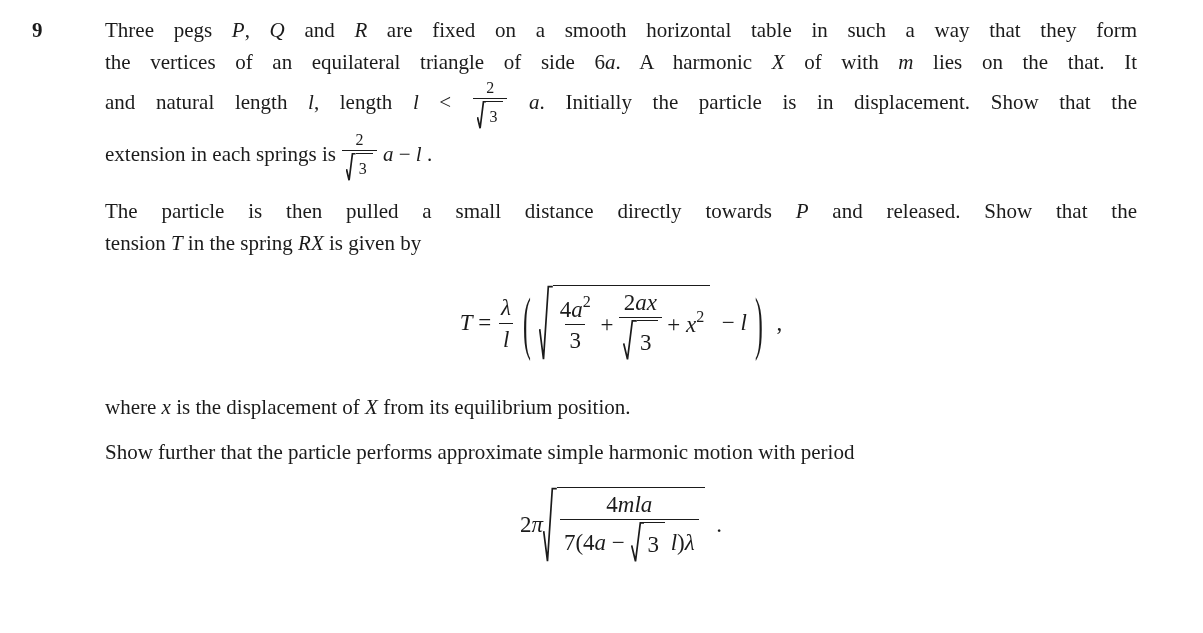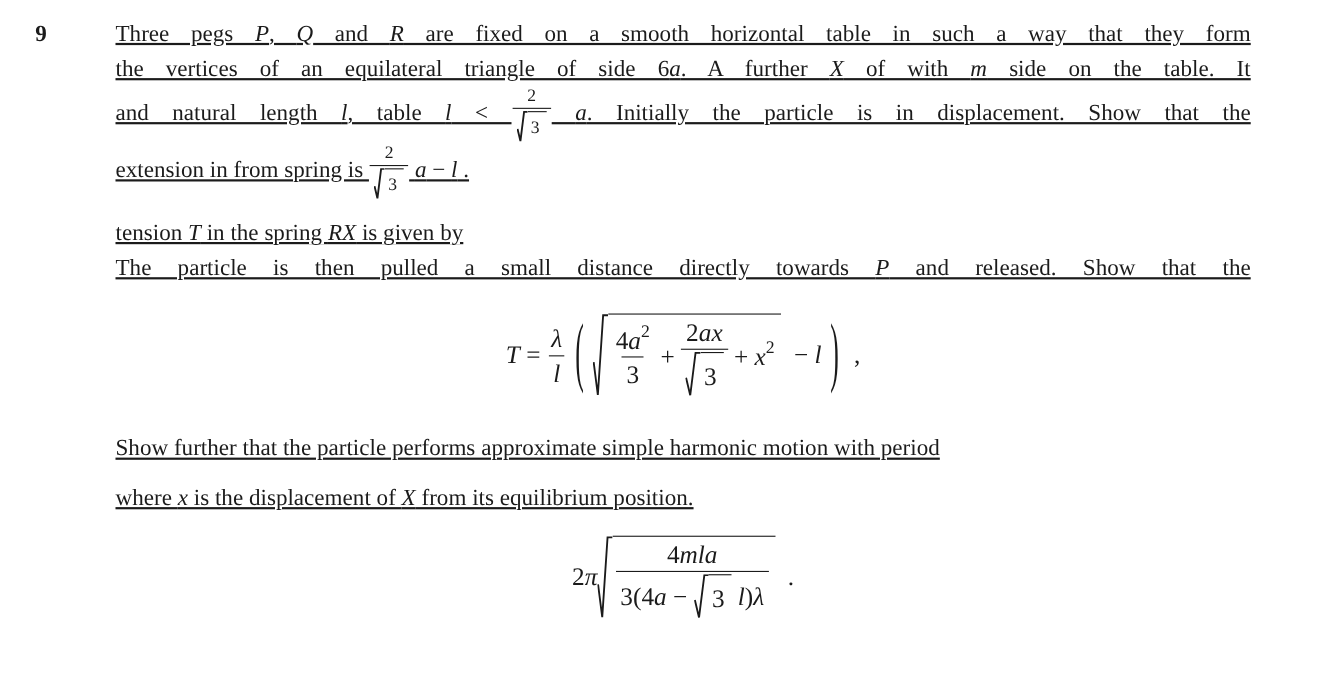--- a/index.html
+++ b/index.html
@@ -19,21 +19,20 @@
   .body{
     position:absolute;left:105px;top:14px;width:1032px;
   }
   .para{margin:0;}
   .p2{margin-top:13px;}
   .single{margin-top:13px;}
   .line{
     line-height:32px;
     text-align:justify;
     text-align-last:justify;
-    text-decoration:underline;
   }
   .line.last{text-align-last:left;}
   .mi{font-style:italic;}
   .display .mr,.radicand .mr,.num .mr,.den .mr{white-space:pre;}
   .sup{
     position:relative;top:-0.48em;
     font-size:0.7em;line-height:1;
   }
   
   .frac{
@@ -76,56 +75,56 @@
 </head>
 <body>
 
 <div class="page">
   <div class="qnum">9</div>
 
   <div class="body">
 
     <div class="para">
       <div class="line"><span class="mr">Three pegs </span><span class="mi">P</span><span class="mr">, </span><span class="mi">Q</span><span class="mr"> and </span><span class="mi">R</span><span class="mr"> are fixed on a smooth horizontal table in such a way that they form</span></div>
-      <div class="line"><span class="mr">the vertices of an equilateral triangle of side 6</span><span class="mi">a</span><span class="mr">.  A further </span><span class="mi">X</span><span class="mr"> of with </span><span class="mi">m</span><span class="mr"> side on the table.  It</span></div>
-      <div class="line"><span class="mr">and natural length </span><span class="mi">l</span><span class="mr">, table </span><span class="mi">l</span><span class="mr"> &lt; </span><span class="frac">
+      <div class="line"><span class="mr">the vertices of an equilateral triangle of side 6</span><span class="mi">a</span><span class="mr">.  A harmonic </span><span class="mi">X</span><span class="mr"> of with </span><span class="mi">m</span><span class="mr"> lies on the that.  It</span></div>
+      <div class="line"><span class="mr">and natural length </span><span class="mi">l</span><span class="mr">, length </span><span class="mi">l</span><span class="mr"> &lt; </span><span class="frac">
             <span class="num">
               <span class="mr">2</span>
             </span>
             <span class="den">
               <span class="sqrt">
                 <svg class="radsign" viewBox="0 0 20 60" preserveAspectRatio="none">
                   <path d="M1 34 L6.5 57 L13.5 1.2 L20 1.2" fill="none" stroke="currentColor" stroke-width="1.7" vector-effect="non-scaling-stroke" stroke-linejoin="miter"></path>
                 </svg>
                 <span class="radicand">
                   <span class="mr">3</span>
                 </span>
               </span>
             </span>
           </span><span class="mr"> </span><span class="mi">a</span><span class="mr">.  Initially the particle is in displacement.  Show that the</span></div>
-      <div class="line last"><span class="mr">extension in from spring is </span><span class="frac">
+      <div class="line last"><span class="mr">extension in each springs is </span><span class="frac">
             <span class="num">
               <span class="mr">2</span>
             </span>
             <span class="den">
               <span class="sqrt">
                 <svg class="radsign" viewBox="0 0 20 60" preserveAspectRatio="none">
                   <path d="M1 34 L6.5 57 L13.5 1.2 L20 1.2" fill="none" stroke="currentColor" stroke-width="1.7" vector-effect="non-scaling-stroke" stroke-linejoin="miter"></path>
                 </svg>
                 <span class="radicand">
                   <span class="mr">3</span>
                 </span>
               </span>
             </span>
           </span><span class="mr"> </span><span class="mi">a</span><span class="mr"> − </span><span class="mi">l</span><span class="mr"> .</span></div>
     </div>
 
     <div class="para p2">
+      <div class="line"><span class="mr">The particle is then pulled a small distance directly towards </span><span class="mi">P</span><span class="mr"> and released.  Show that the</span></div>
       <div class="line last"><span class="mr">tension </span><span class="mi">T</span><span class="mr"> in the spring </span><span class="mi">RX</span><span class="mr"> is given by</span></div>
-      <div class="line"><span class="mr">The particle is then pulled a small distance directly towards </span><span class="mi">P</span><span class="mr"> and released.  Show that the</span></div>
     </div>
 
     <div class="display d1">
         <span class="mi">T</span>
         <span class="mr"> = </span>
         <span class="frac">
           <span class="num">
             <span class="mi">λ</span>
           </span>
           <span class="den">
@@ -170,42 +169,42 @@
             <span class="sup"><span class="mr">2</span></span>
           </span>
         </span>
         <span class="mr">  − </span>
         <span class="mi">l</span>
         <span class="bigp">)</span>
         <span class="mr"> ,</span>
       </div>
 
     <div class="para single">
+      <div class="line last"><span class="mr">where </span><span class="mi">x</span><span class="mr"> is the displacement of </span><span class="mi">X</span><span class="mr"> from its equilibrium position.</span></div>
+    </div>
+
+    <div class="para single">
       <div class="line last"><span class="mr">Show further that the particle performs approximate simple harmonic motion with period</span></div>
-    </div>
-
-    <div class="para single">
-      <div class="line last"><span class="mr">where </span><span class="mi">x</span><span class="mr"> is the displacement of </span><span class="mi">X</span><span class="mr"> from its equilibrium position.</span></div>
     </div>
 
     <div class="display d2">
         <span class="mr">2</span>
         <span class="mi">π</span>
         <span class="sqrt">
           <svg class="radsign" viewBox="0 0 20 60" preserveAspectRatio="none">
             <path d="M1 34 L6.5 57 L13.5 1.2 L20 1.2" fill="none" stroke="currentColor" stroke-width="1.7" vector-effect="non-scaling-stroke" stroke-linejoin="miter"></path>
           </svg>
           <span class="radicand">
             <span class="frac">
               <span class="num">
                 <span class="mr">4</span>
                 <span class="mi">mla</span>
               </span>
               <span class="den">
-                <span class="mr">3(4</span>
+                <span class="mr">7(4</span>
                 <span class="mi">a</span>
                 <span class="mr"> − </span>
                 <span class="sqrt">
                   <svg class="radsign" viewBox="0 0 20 60" preserveAspectRatio="none">
                     <path d="M1 34 L6.5 57 L13.5 1.2 L20 1.2" fill="none" stroke="currentColor" stroke-width="1.7" vector-effect="non-scaling-stroke" stroke-linejoin="miter"></path>
                   </svg>
                   <span class="radicand">
                     <span class="mr">3</span>
                   </span>
                 </span>

